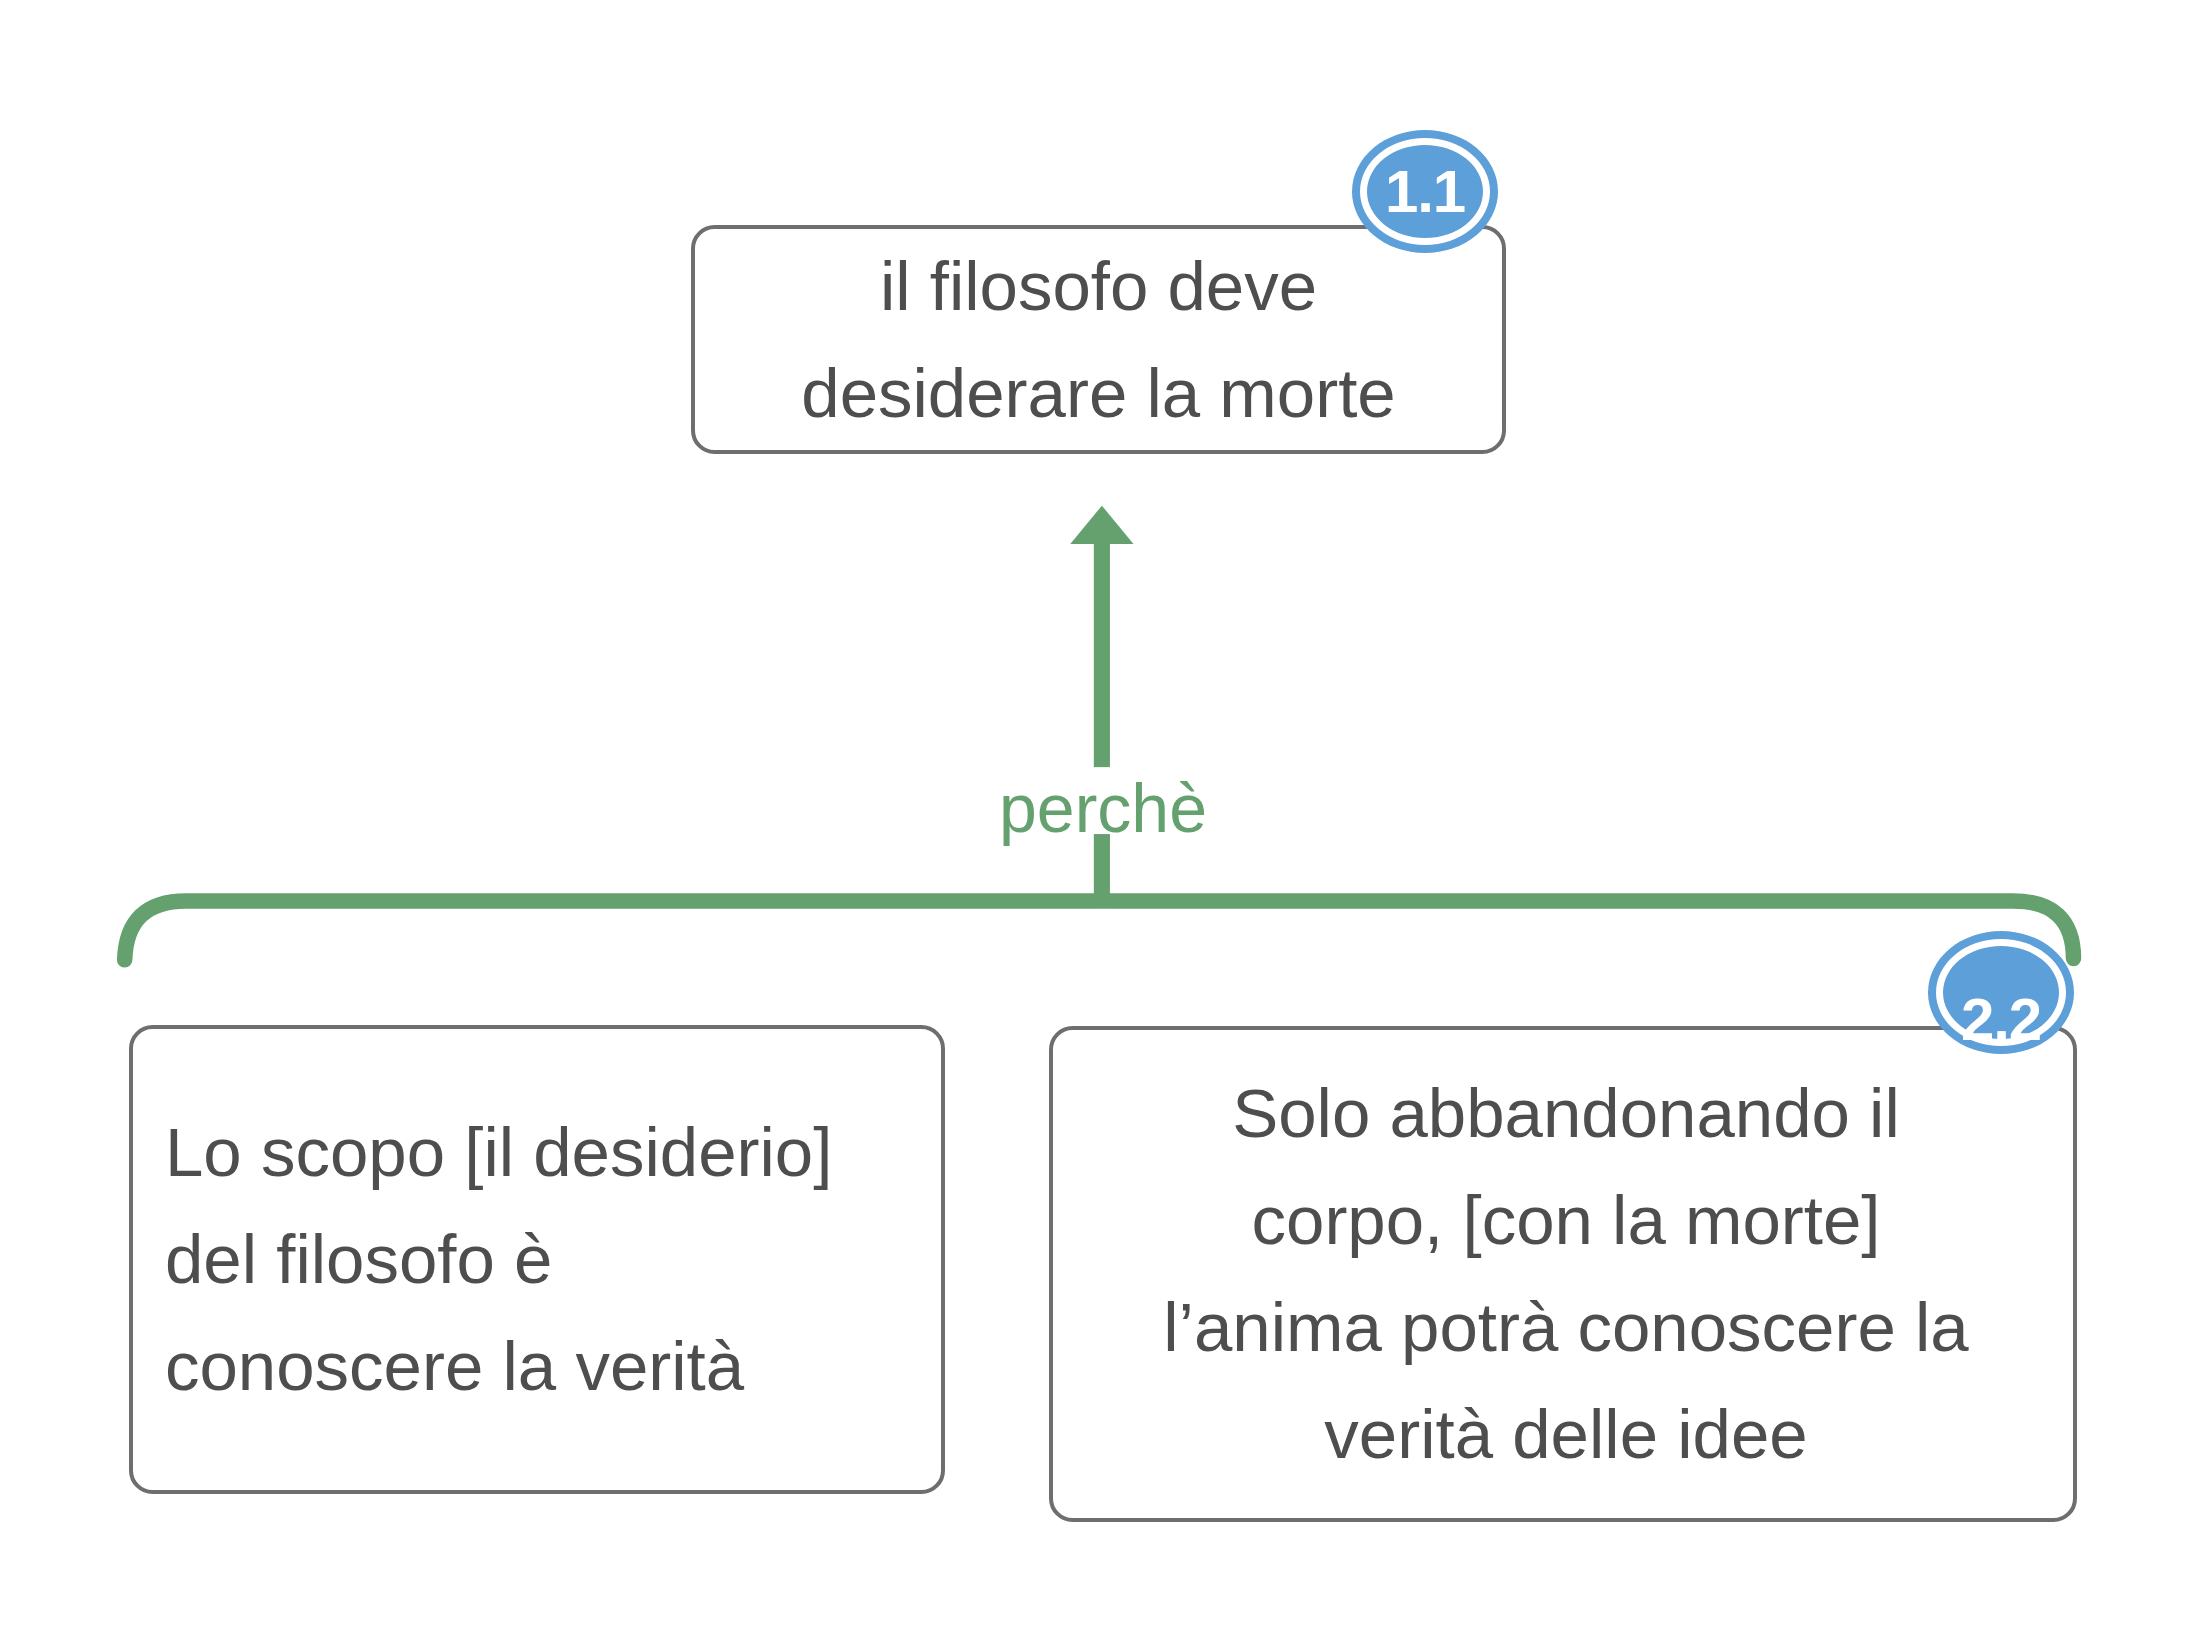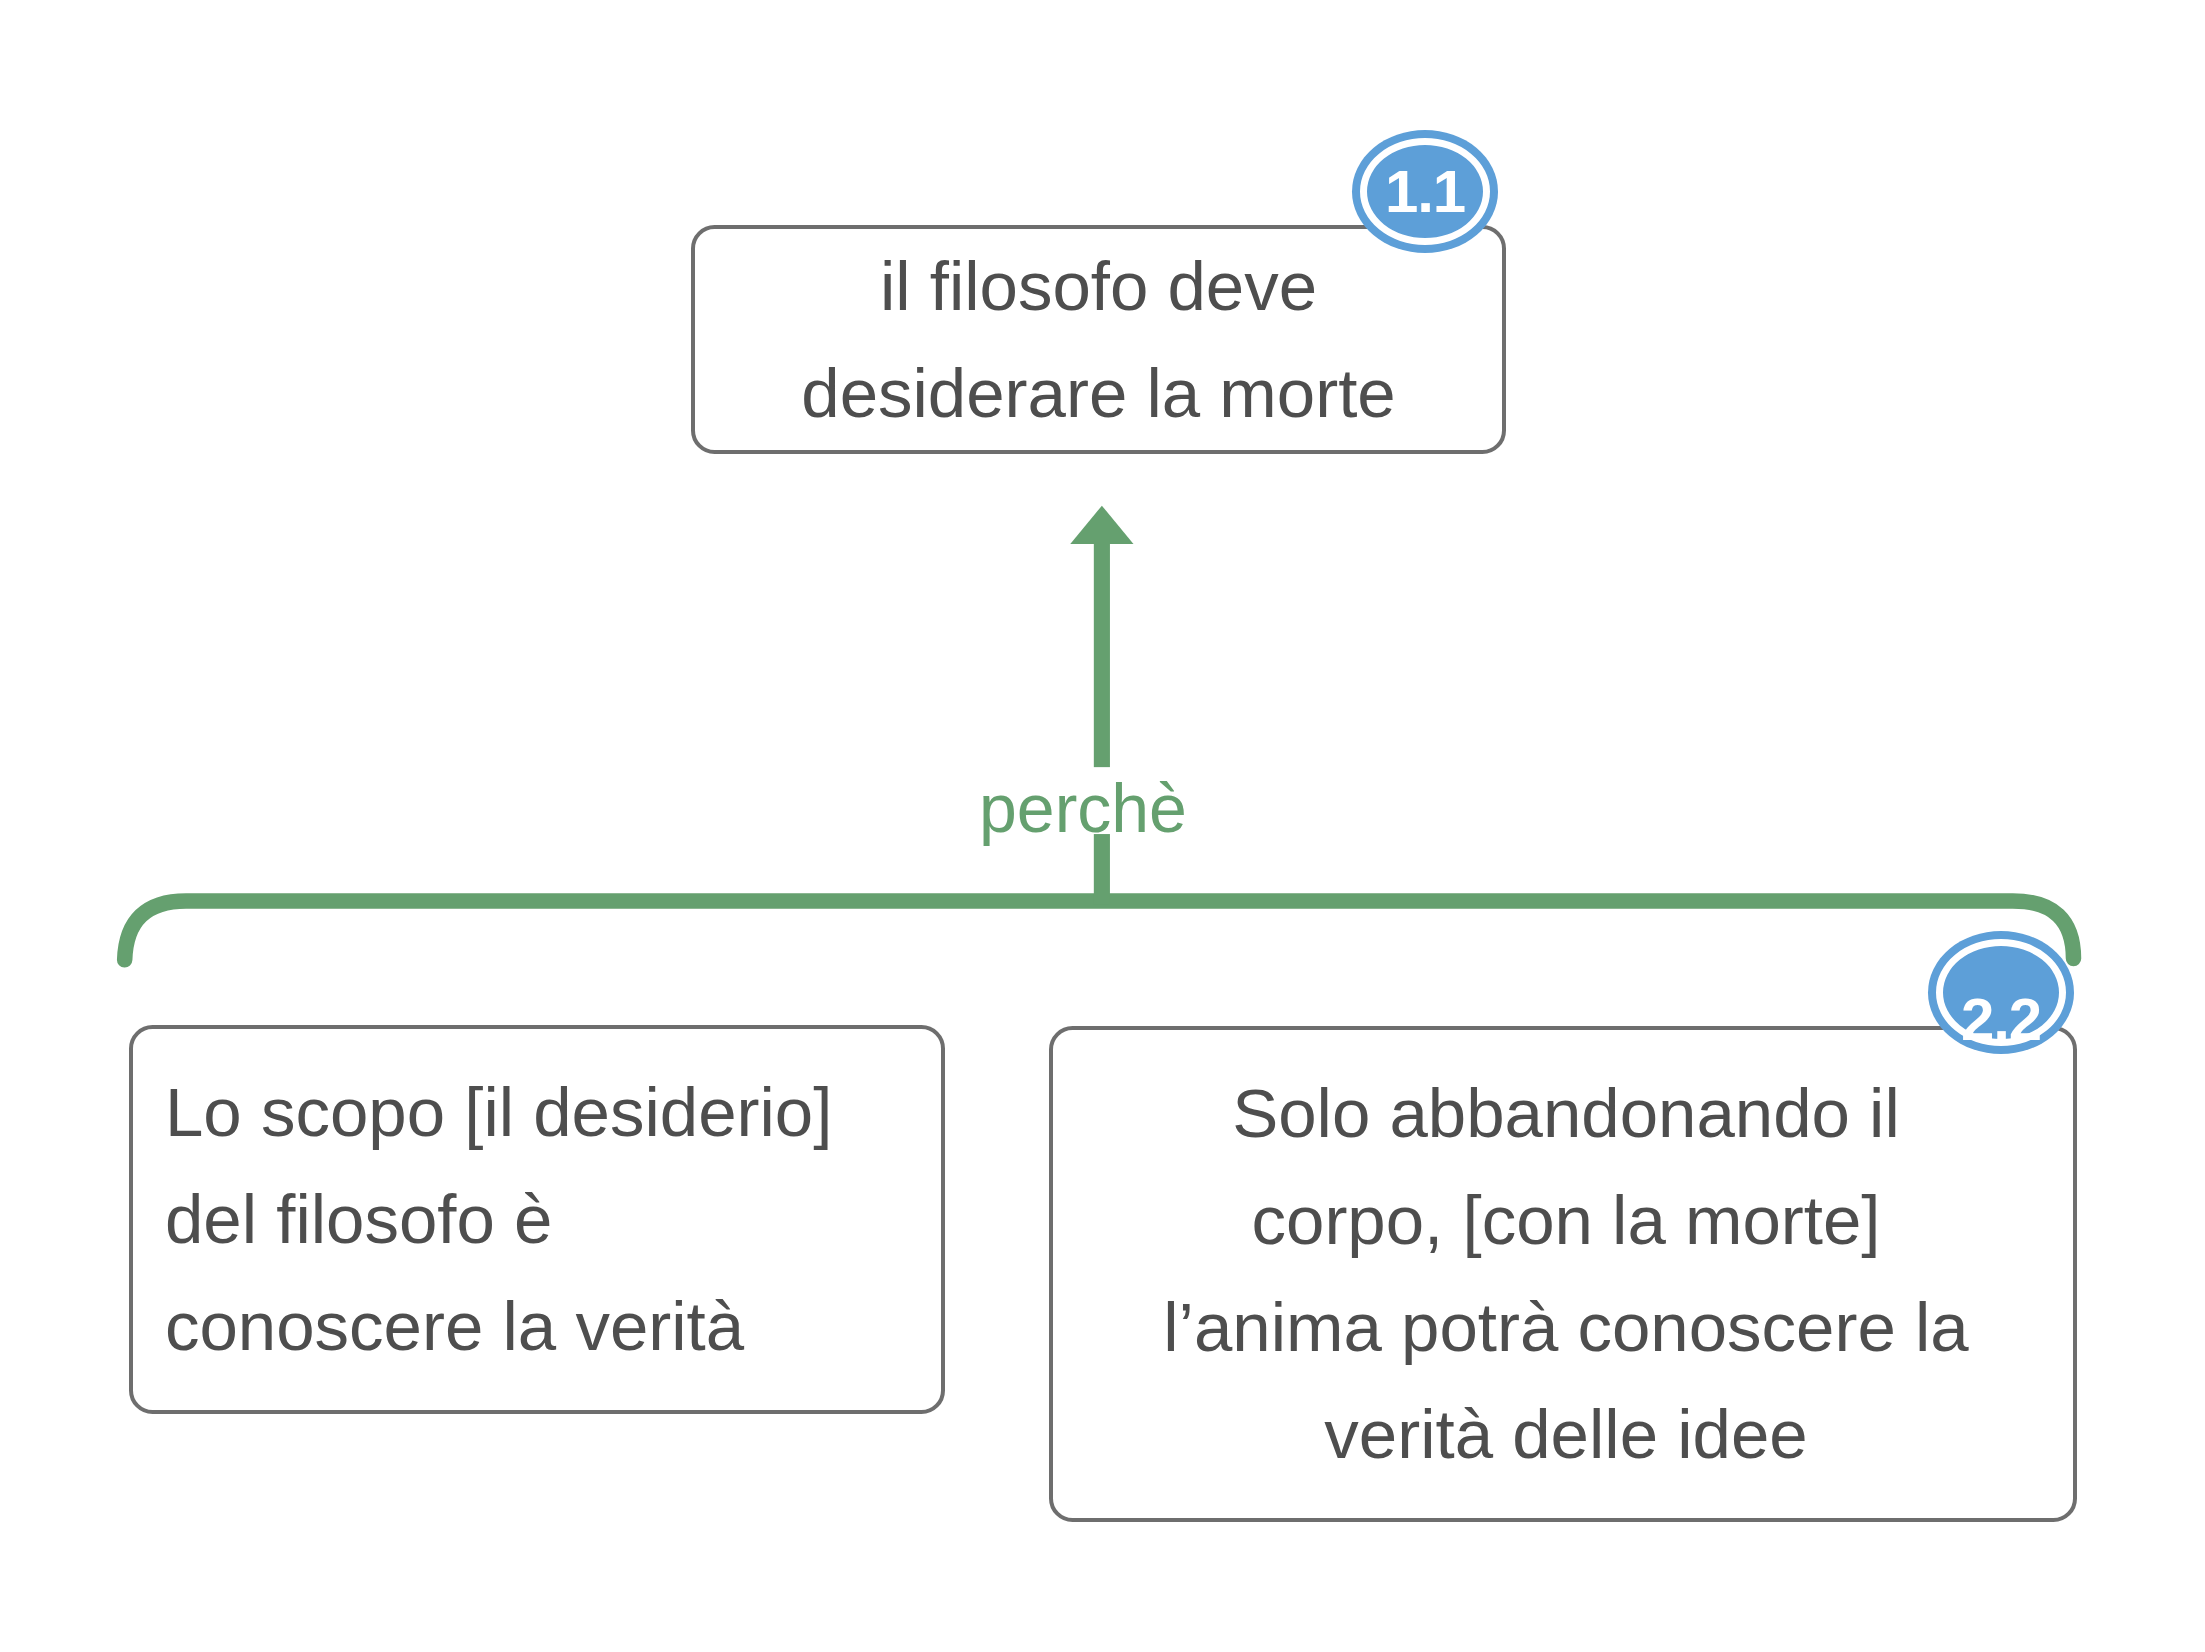--- a/index.html
+++ b/index.html
@@ -31,38 +31,38 @@
     font-size: 69px;
     line-height: 107px;
     white-space: pre-line;
   }
   .node-text { width: 100%; }
   #node-claim {
     left: 691px; top: 225px; width: 815px; height: 229px;
     justify-content: center; text-align: center;
   }
   #node-premise-left {
-    left: 129px; top: 1025px; width: 816px; height: 389px;
+    left: 129px; top: 1025px; width: 816px; height: 469px;
     padding: 0 25px 0 32px; text-align: left;
   }
   #node-premise-right {
     left: 1049px; top: 1026px; width: 1028px; height: 496px;
     padding: 0 25px 0 31px; text-align: center;
   }
   .connector-svg {
     position: absolute;
     left: 0; top: 0; width: 2205px; height: 1652px;
     pointer-events: none;
   }
   .connector-label {
     position: absolute;
     left: 979px; top: 770px; width: 248px; height: 76px;
     color: var(--green);
     font-size: 68px; line-height: 76px;
-    text-align: left;
+    text-align: center;
     white-space: nowrap;
   }
   .badge {
     position: absolute;
     width: 146px; height: 123px;
     background: var(--blue);
     border-radius: 50%;
     display: flex;
     align-items: center;
     justify-content: center;

